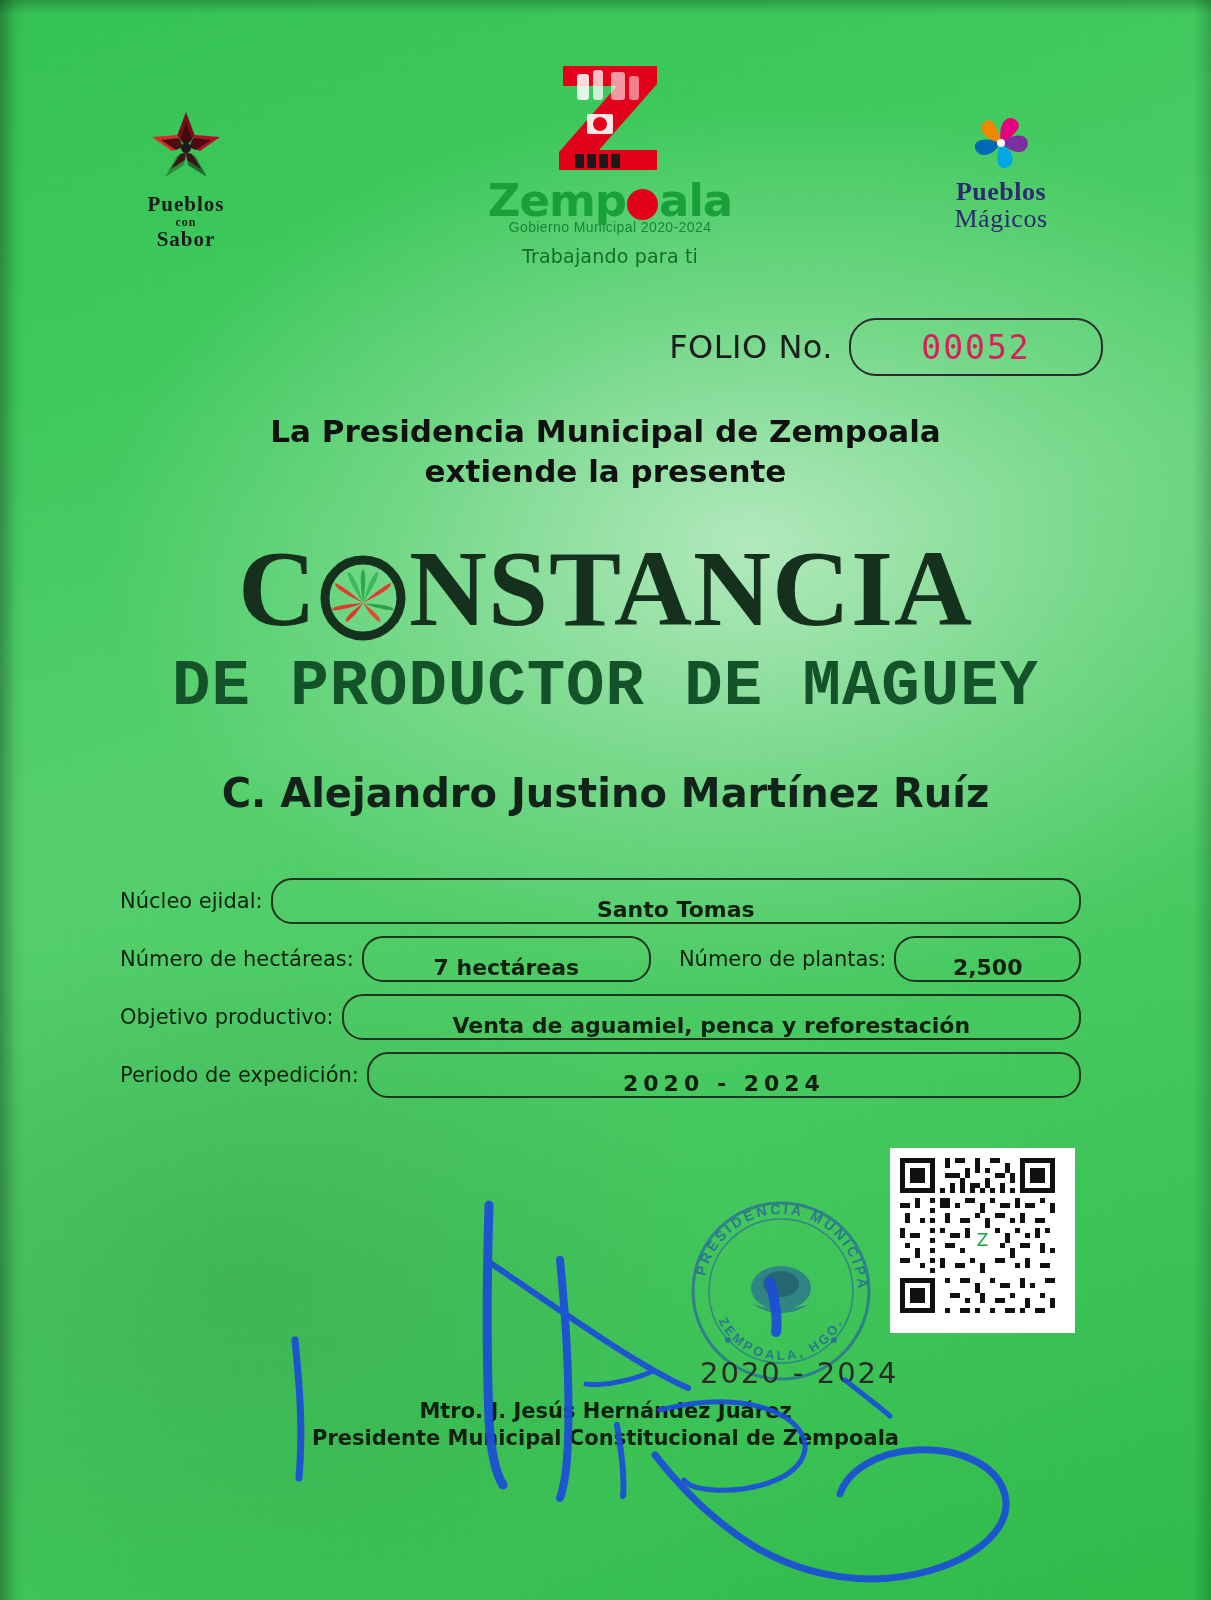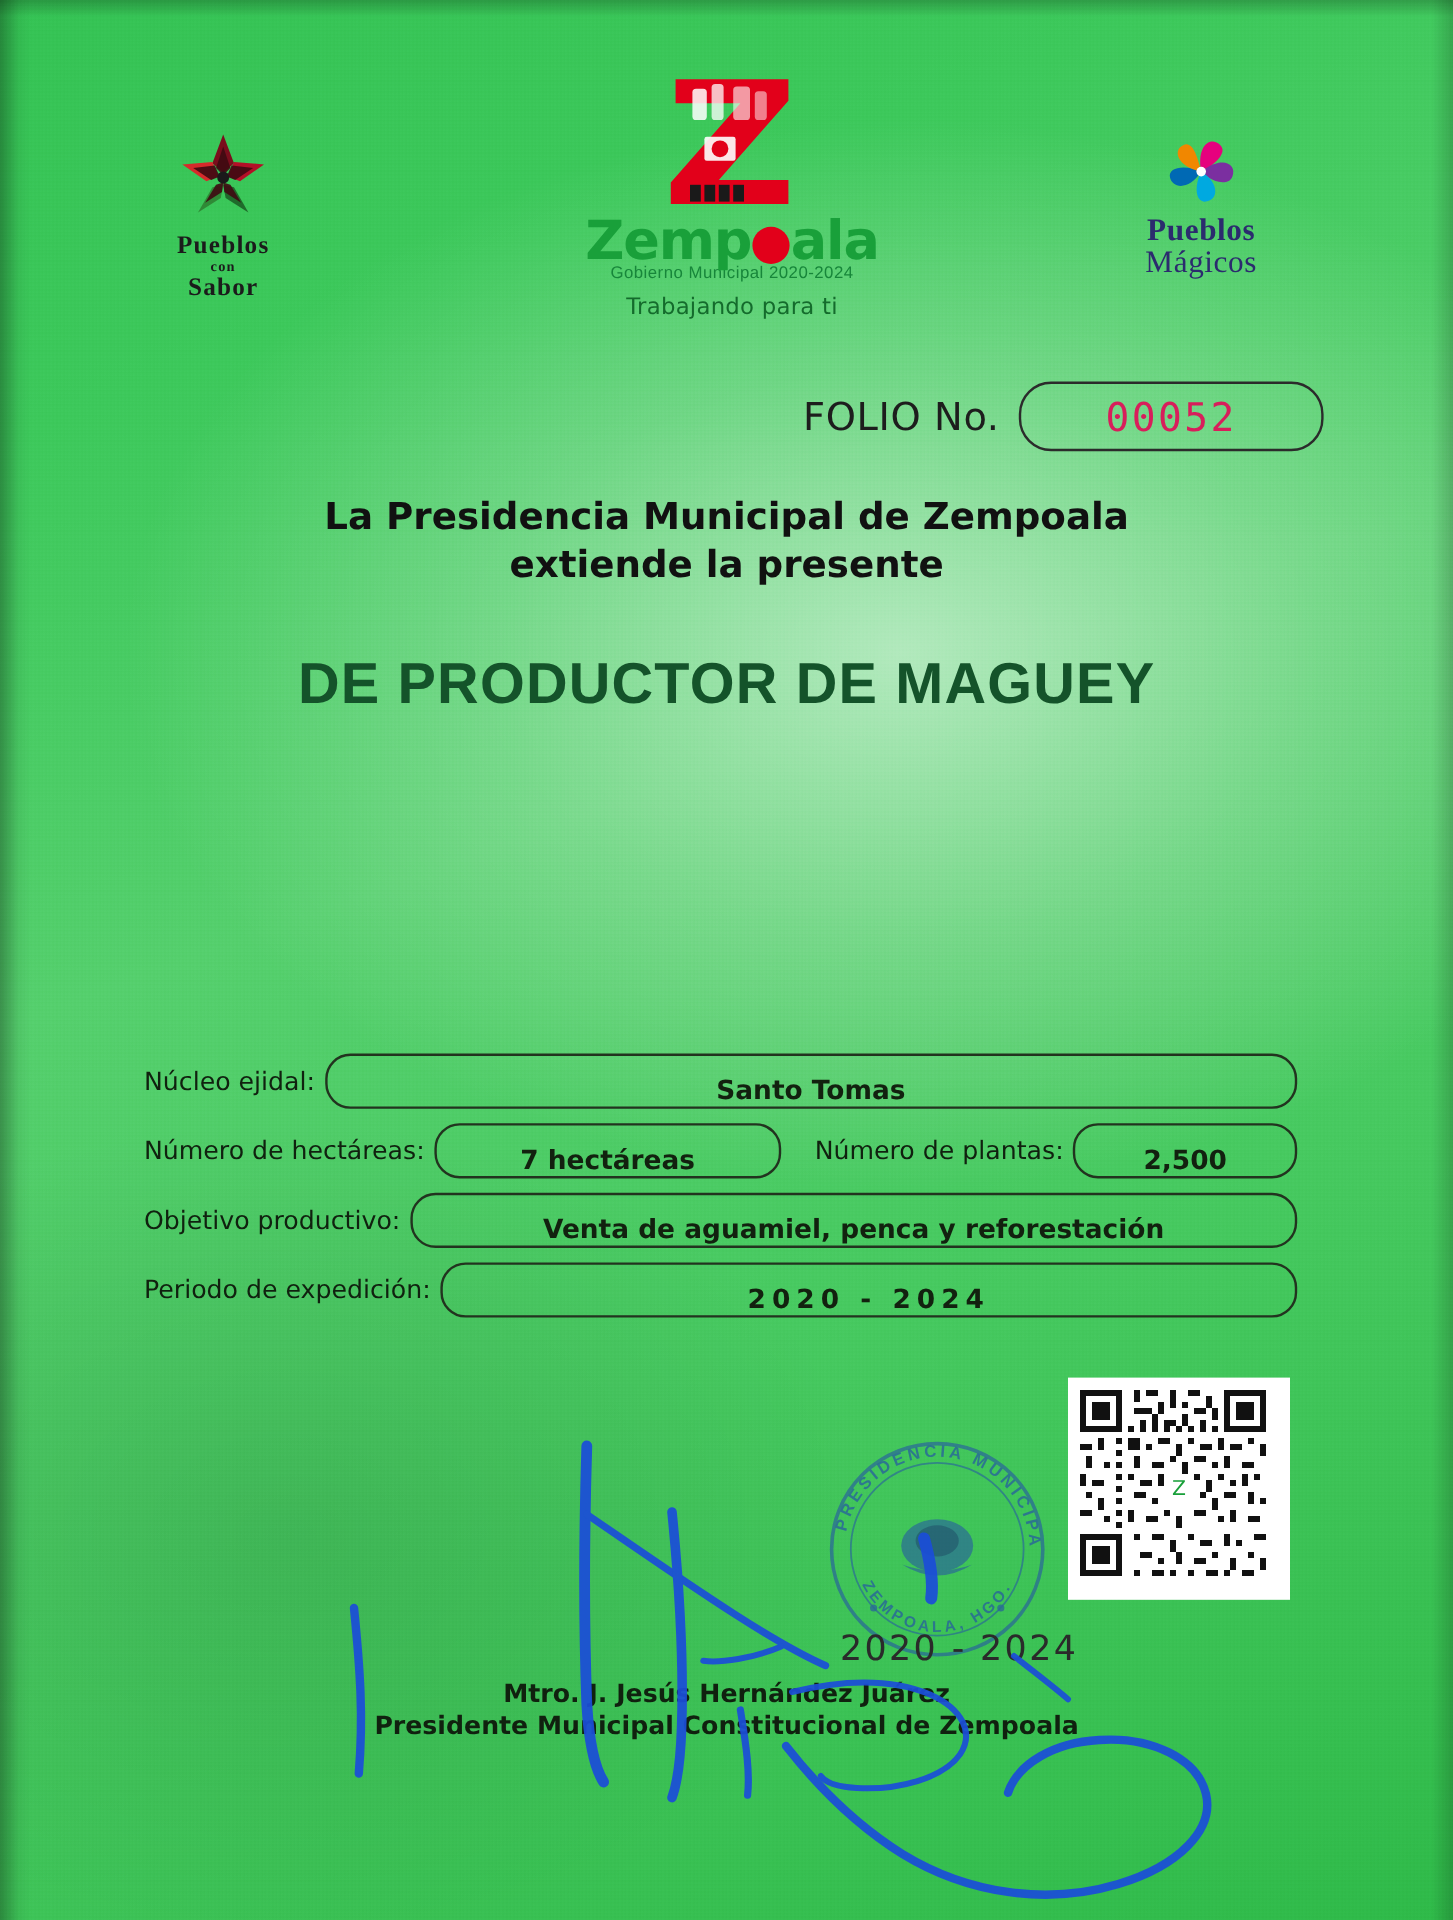--- a/index.html
+++ b/index.html
@@ -241,22 +241,22 @@
     white-space: nowrap;
   }
   .title-main .agave-o {
     display: inline-block;
     width: 92px;
     height: 92px;
     vertical-align: -18px;
     position: relative;
   }
   .title-sub {
-    font-family: Liberation Sans, sans-serif;
-    font-size: 48px;
+    font-family: Liberation Mono, monospace;
+    font-size: 64px;
     font-weight: 700;
     color: #14532a;
     letter-spacing: 1px;
     margin-top: 12px;
     line-height: 1;
   }
 
   
   .holder-name {
     position: absolute;
@@ -464,23 +464,40 @@
       <span class="folio-number">00052</span>
     </div>
   </div>
 
   <div class="intro">
     <div class="intro-l1">La Presidencia Municipal de Zempoala</div>
     <div class="intro-l2">extiende la presente</div>
   </div>
 
   <div class="title-wrap">
+    <div class="title-main">
+      <span>C</span><span class="agave-o"><svg width="92" height="92" viewBox="0 0 92 92">
+          <circle cx="46" cy="47" r="38" fill="none" stroke="#15311d" stroke-width="9"></circle>
+          <g transform="translate(46,52)">
+            <path d="M0,0 C-4,-26 -2,-32 0,-34 C2,-32 4,-26 0,0 Z" fill="#2fa84f"></path>
+            <path d="M0,0 C-14,-22 -16,-28 -15,-31 C-11,-30 -6,-22 0,0 Z" fill="#3ab85c"></path>
+            <path d="M0,0 C14,-22 16,-28 15,-31 C11,-30 6,-22 0,0 Z" fill="#3ab85c"></path>
+            <path d="M0,0 C-24,-12 -28,-16 -28,-20 C-23,-19 -12,-10 0,0 Z" fill="#e03b2f"></path>
+            <path d="M0,0 C24,-12 28,-16 28,-20 C23,-19 12,-10 0,0 Z" fill="#e03b2f"></path>
+            <path d="M0,0 C-26,2 -30,4 -31,7 C-26,8 -12,5 0,0 Z" fill="#d93b2b"></path>
+            <path d="M0,0 C26,2 30,4 31,7 C26,8 12,5 0,0 Z" fill="#2f9e4a"></path>
+            <path d="M0,0 C-16,12 -18,16 -17,19 C-12,17 -5,9 0,0 Z" fill="#d93b2b"></path>
+            <path d="M0,0 C16,12 18,16 17,19 C12,17 5,9 0,0 Z" fill="#e14a33"></path>
+          </g>
+        </svg></span><span>NSTANCIA</span>
+    </div>
     <div class="title-sub">DE PRODUCTOR DE MAGUEY</div>
   </div>
 
+  <div class="holder-name">C. Alejandro Justino Martínez Ruíz</div>
 
   <div class="fields">
 
     <div class="f-row">
       <div class="f-label">Núcleo ejidal:</div>
       <div class="f-pill">
         <span class="f-value">Santo Tomas</span>
       </div>
     </div>
 

